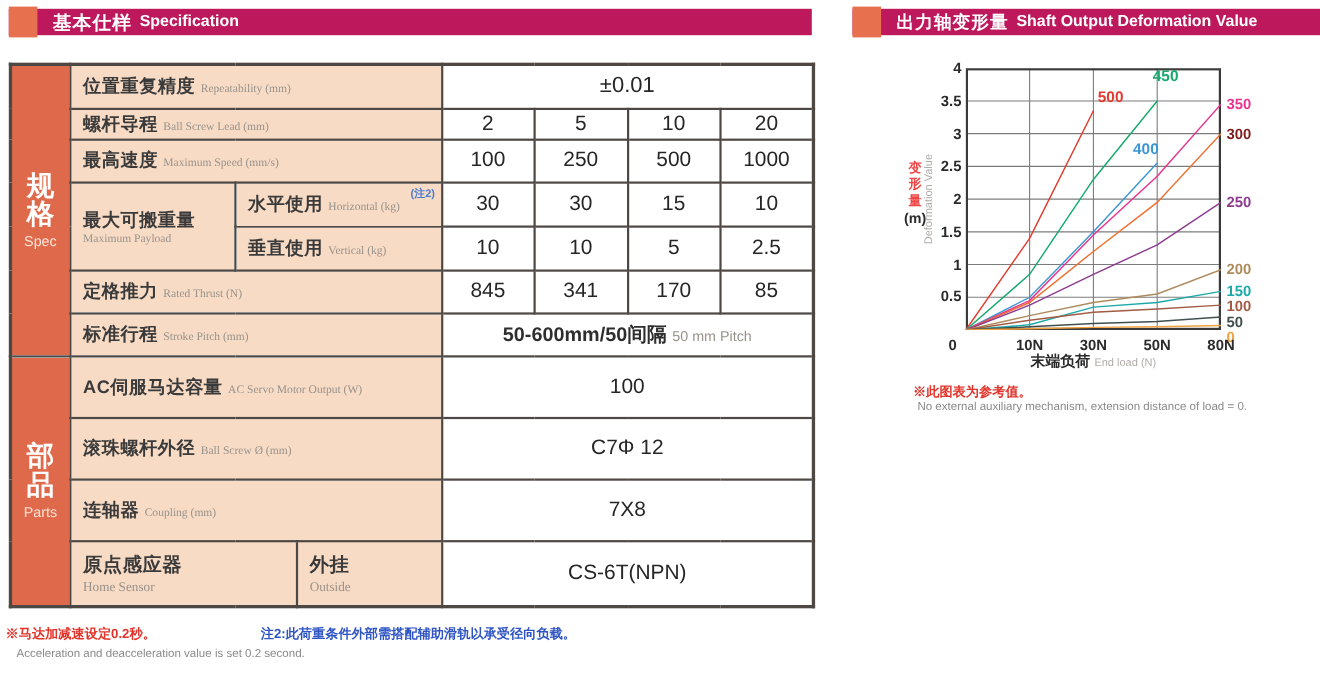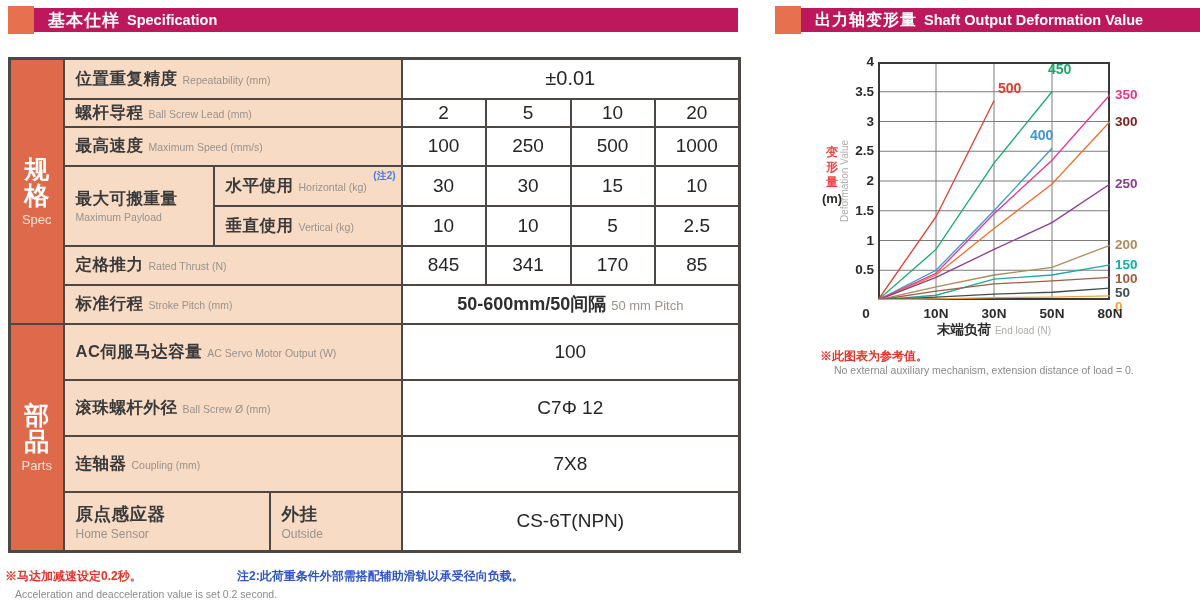--- a/index.html
+++ b/index.html
@@ -16,21 +16,21 @@
 
   
   table.spec{position:absolute;left:8px;top:57px;width:730px;border-collapse:collapse;table-layout:fixed;}
   table.spec td{border:2px solid #4d4843;overflow:hidden;}
   table.spec{border:3px solid #4d4843;}
   td.group{background:#df694b;text-align:center;vertical-align:middle;padding:0;}
   .gzh{width:28px;margin:0 auto;color:#fff;font-size:25px;font-weight:bold;line-height:1.06;word-break:break-all;text-align:center;}
   .gen{color:#fbe3d6;font-size:13px;margin-top:3px;text-align:center;}
   td.lbl{background:#f8dbc5;padding:2px 6px 2px 11px;vertical-align:middle;}
   td.lbl .zh{font-size:16.5px;font-weight:bold;color:#3a3a3a;letter-spacing:0.5px;}
-  td.lbl .en{font-size:10.5px;color:#98928b;margin-left:5px;}
+  td.lbl .en{font-size:10.5px;color:#98928b;margin-left:5px;font-family:Liberation Serif, serif;}
   td.lbl.two .en{display:block;margin-left:0;margin-top:1px;}
   td.val{background:#fff;text-align:center;vertical-align:middle;font-size:19px;color:#262626;}
   .note2{position:absolute;top:2px;right:5px;font-size:10px;color:#4a7cd6;font-weight:bold;}
   .stroke-zh{font-size:18px;font-weight:bold;color:#2e2e2e;}
   .stroke-en{font-size:13px;color:#98928b;margin-left:5px;}
 
   
   .notes{position:absolute;top:568px;}
   #note-l{left:5px;}
   #note-r{left:237px;}
@@ -46,21 +46,21 @@
   .ytick{position:absolute;width:38px;left:26px;text-align:right;font-size:13.5px;font-weight:bold;color:#2b2b2b;}
   .xtick{position:absolute;width:48px;text-align:center;font-size:13.5px;font-weight:bold;color:#2b2b2b;top:251px;}
   .slabel{position:absolute;left:305px;font-size:13.5px;font-weight:bold;white-space:nowrap;}
   .ytitle{position:absolute;left:10px;top:90px;width:24px;text-align:center;}
   .ytitle .yzh{width:16px;margin:0 auto;font-size:12px;font-weight:bold;color:#ef4444;line-height:1.25;word-break:break-all;}
   .ytitle .yunit{font-size:13px;font-weight:bold;color:#2b2b2b;white-space:nowrap;margin-top:1px;}
   .yrot{position:absolute;left:-34px;top:119px;width:140px;height:14px;text-align:center;font-size:10px;color:#b0aca8;transform:rotate(-90deg);transform-origin:center;white-space:nowrap;}
   .xtitle{position:absolute;left:84px;top:265px;width:200px;text-align:center;white-space:nowrap;}
   .xtitle .xzh{font-size:13.5px;font-weight:bold;color:#2b2b2b;}
   .xtitle .xen{font-size:10px;color:#b0aca8;margin-left:4px;}
-  .cnote-zh{position:absolute;left:10px;top:293px;color:#e2342b;font-size:12px;font-weight:bold;white-space:nowrap;}
+  .cnote-zh{position:absolute;left:20px;top:293px;color:#e2342b;font-size:12px;font-weight:bold;white-space:nowrap;}
   .cnote-en{position:absolute;left:24px;top:309px;color:#8a8a8a;font-size:10.5px;white-space:nowrap;}
 </style>
 </head>
 <body>
 
 <div class="page">
 
   <div class="hdr" id="spec-hdr">
     <span class="sq"></span>
     <span class="t-zh">基本仕样</span>

